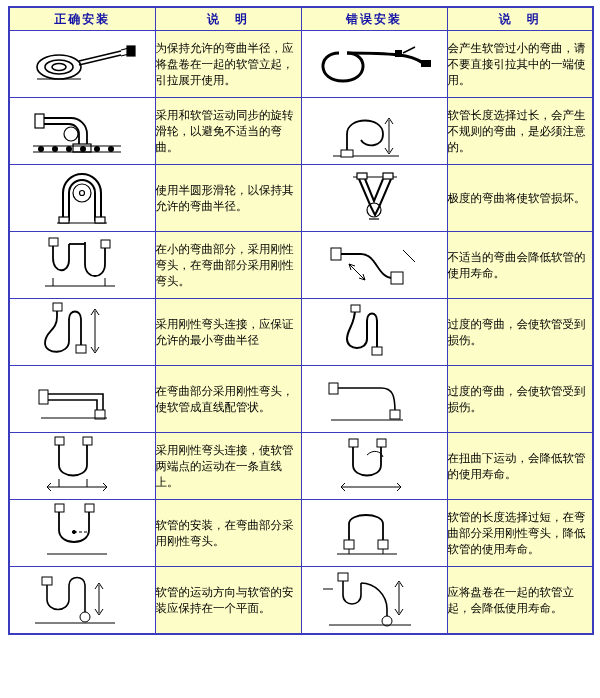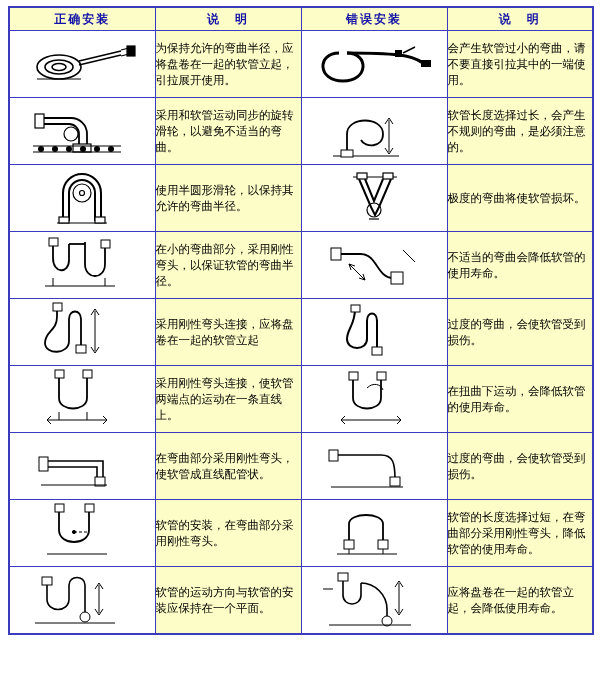--- a/index.html
+++ b/index.html
@@ -235,21 +235,21 @@
               </g>
               <g fill="none" stroke="#000" stroke-width="1">
                 <rect x="38" y="4" width="9" height="8" fill="#fff"></rect>
                 <rect x="90" y="6" width="9" height="8" fill="#fff"></rect>
                 <path d="M34 52 L104 52"></path>
                 <path d="M42 44 L42 52 M94 44 L94 52"></path>
               </g>
             </svg>
           </span>
         </td>
-        <td class="cell-txt">在小的弯曲部分，采用刚性弯头，以保证软管的弯曲半径。</td>
+        <td class="cell-txt">在小的弯曲部分，采用刚性弯头，在弯曲部分采用刚性弯头。</td>
         <td class="cell-img">
           <span class="fig">
             <svg width="142" height="62" viewBox="0 0 142 62">
               <g fill="none" stroke="#000" stroke-width="1.8">
                 <path d="M36 20 L58 20 C74 20 74 44 90 44"></path>
               </g>
               <g fill="none" stroke="#000" stroke-width="1">
                 <rect x="28" y="14" width="10" height="12" fill="#fff"></rect>
                 <rect x="88" y="38" width="12" height="12" fill="#fff"></rect>
                 <path d="M46 30 L62 46"></path>
@@ -273,30 +273,65 @@
               <g fill="none" stroke="#000" stroke-width="1">
                 <rect x="42" y="2" width="9" height="8" fill="#fff"></rect>
                 <rect x="65" y="44" width="10" height="8" fill="#fff"></rect>
                 <path d="M84 10 L84 50"></path>
                 <path d="M80 14 L84 8 L88 14"></path>
                 <path d="M80 46 L84 52 L88 46"></path>
               </g>
             </svg>
           </span>
         </td>
-        <td class="cell-txt">采用刚性弯头连接，应将盘卷在一起的软管立起</td>
+        <td class="cell-txt">采用刚性弯头连接，应保证允许的最小弯曲半径</td>
         <td class="cell-img">
           <span class="fig">
             <svg width="142" height="62" viewBox="0 0 142 62">
               <g fill="none" stroke="#000" stroke-width="2">
                 <path d="M52 8 C52 24 44 28 44 38 C44 50 64 50 64 38 L64 20 C64 10 74 10 74 20 L74 48"></path>
               </g>
               <g fill="none" stroke="#000" stroke-width="1">
                 <rect x="48" y="4" width="9" height="7" fill="#fff"></rect>
                 <rect x="69" y="46" width="10" height="8" fill="#fff"></rect>
+              </g>
+            </svg>
+          </span>
+        </td>
+        <td class="cell-txt">过度的弯曲，会使软管受到损伤。</td>
+      </tr>
+
+      <tr>
+        <td class="cell-img">
+          <span class="fig">
+            <svg width="142" height="62" viewBox="0 0 142 62">
+              <g fill="none" stroke="#000" stroke-width="1.6">
+                <path d="M36 26 L92 26 L92 44"></path>
+                <path d="M36 32 L86 32 L86 44"></path>
+                <path d="M36 26 L36 32"></path>
+              </g>
+              <g fill="none" stroke="#000" stroke-width="1">
+                <rect x="28" y="22" width="9" height="14" fill="#fff"></rect>
+                <rect x="84" y="42" width="10" height="9" fill="#fff"></rect>
+                <path d="M30 50 L96 50"></path>
+              </g>
+            </svg>
+          </span>
+        </td>
+        <td class="cell-txt">在弯曲部分采用刚性弯头，使软管成直线配管状。</td>
+        <td class="cell-img">
+          <span class="fig">
+            <svg width="142" height="62" viewBox="0 0 142 62">
+              <g fill="none" stroke="#000" stroke-width="1.6">
+                <path d="M34 20 L78 20 C90 20 92 28 92 44"></path>
+              </g>
+              <g fill="none" stroke="#000" stroke-width="1">
+                <rect x="26" y="15" width="9" height="11" fill="#fff"></rect>
+                <rect x="87" y="42" width="10" height="9" fill="#fff"></rect>
+                <path d="M28 52 L100 52"></path>
               </g>
             </svg>
           </span>
         </td>
         <td class="cell-txt">过度的弯曲，会使软管受到损伤。</td>
       </tr>
 
       <tr>
         <td class="cell-img">
           <span class="fig">
@@ -327,55 +362,20 @@
                 <rect x="74" y="4" width="9" height="8" fill="#fff"></rect>
                 <path d="M38 52 L98 52"></path>
                 <path d="M42 48 L38 52 L42 56"></path>
                 <path d="M94 48 L98 52 L94 56"></path>
                 <path d="M64 20 C70 14 78 16 80 22"></path>
               </g>
             </svg>
           </span>
         </td>
         <td class="cell-txt">在扭曲下运动，会降低软管的使用寿命。</td>
-      </tr>
-
-      <tr>
-        <td class="cell-img">
-          <span class="fig">
-            <svg width="142" height="62" viewBox="0 0 142 62">
-              <g fill="none" stroke="#000" stroke-width="1.6">
-                <path d="M36 26 L92 26 L92 44"></path>
-                <path d="M36 32 L86 32 L86 44"></path>
-                <path d="M36 26 L36 32"></path>
-              </g>
-              <g fill="none" stroke="#000" stroke-width="1">
-                <rect x="28" y="22" width="9" height="14" fill="#fff"></rect>
-                <rect x="84" y="42" width="10" height="9" fill="#fff"></rect>
-                <path d="M30 50 L96 50"></path>
-              </g>
-            </svg>
-          </span>
-        </td>
-        <td class="cell-txt">在弯曲部分采用刚性弯头，使软管成直线配管状。</td>
-        <td class="cell-img">
-          <span class="fig">
-            <svg width="142" height="62" viewBox="0 0 142 62">
-              <g fill="none" stroke="#000" stroke-width="1.6">
-                <path d="M34 20 L78 20 C90 20 92 28 92 44"></path>
-              </g>
-              <g fill="none" stroke="#000" stroke-width="1">
-                <rect x="26" y="15" width="9" height="11" fill="#fff"></rect>
-                <rect x="87" y="42" width="10" height="9" fill="#fff"></rect>
-                <path d="M28 52 L100 52"></path>
-              </g>
-            </svg>
-          </span>
-        </td>
-        <td class="cell-txt">过度的弯曲，会使软管受到损伤。</td>
       </tr>
 
       <tr>
         <td class="cell-img">
           <span class="fig">
             <svg width="142" height="62" viewBox="0 0 142 62">
               <g fill="none" stroke="#000" stroke-width="1.8">
                 <path d="M48 6 L48 28 C48 44 78 44 78 28 L78 6"></path>
               </g>
               <g fill="none" stroke="#000" stroke-width="1">

